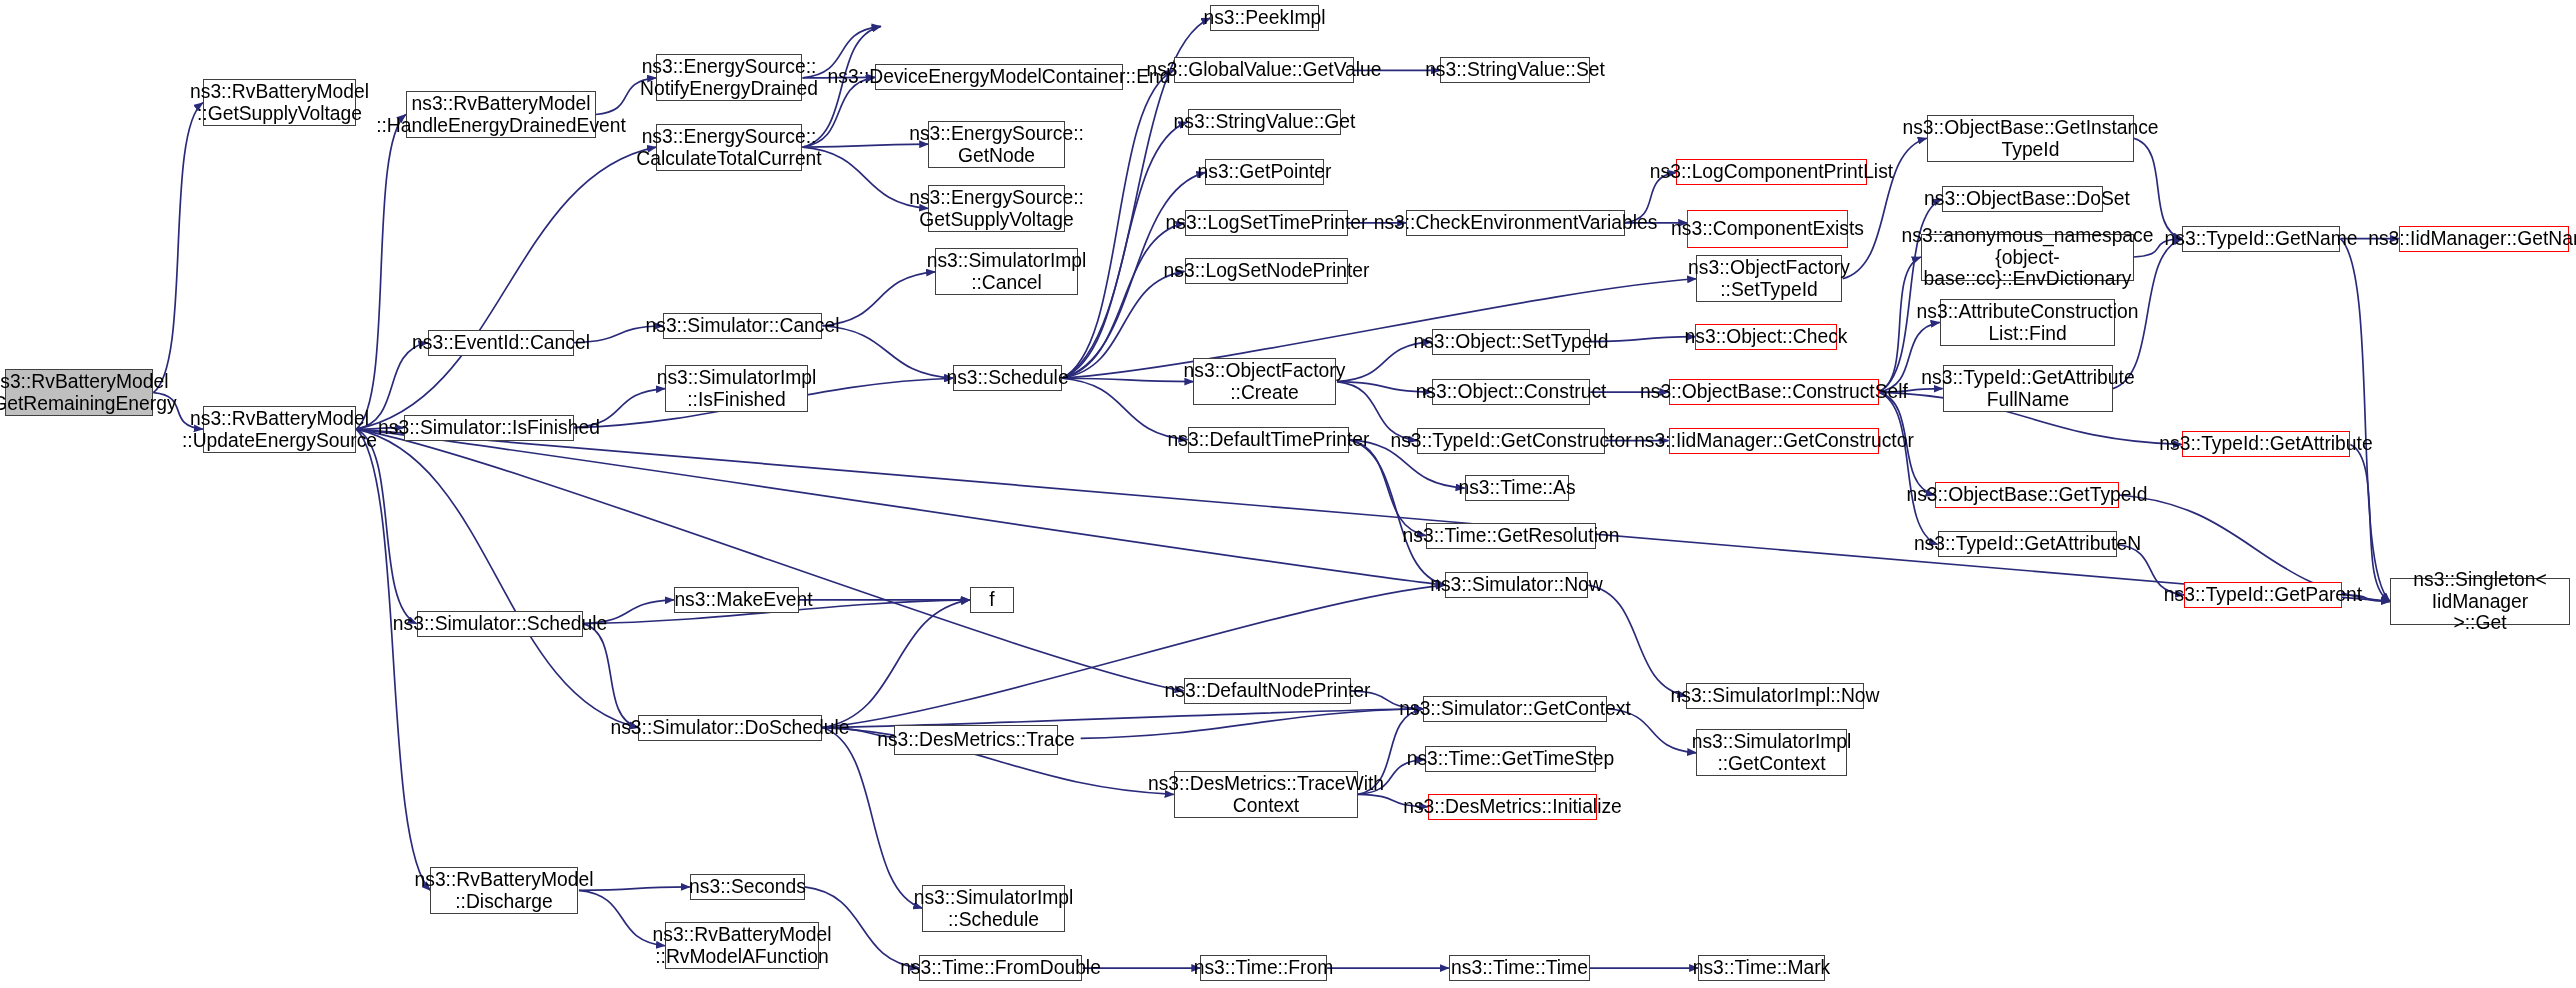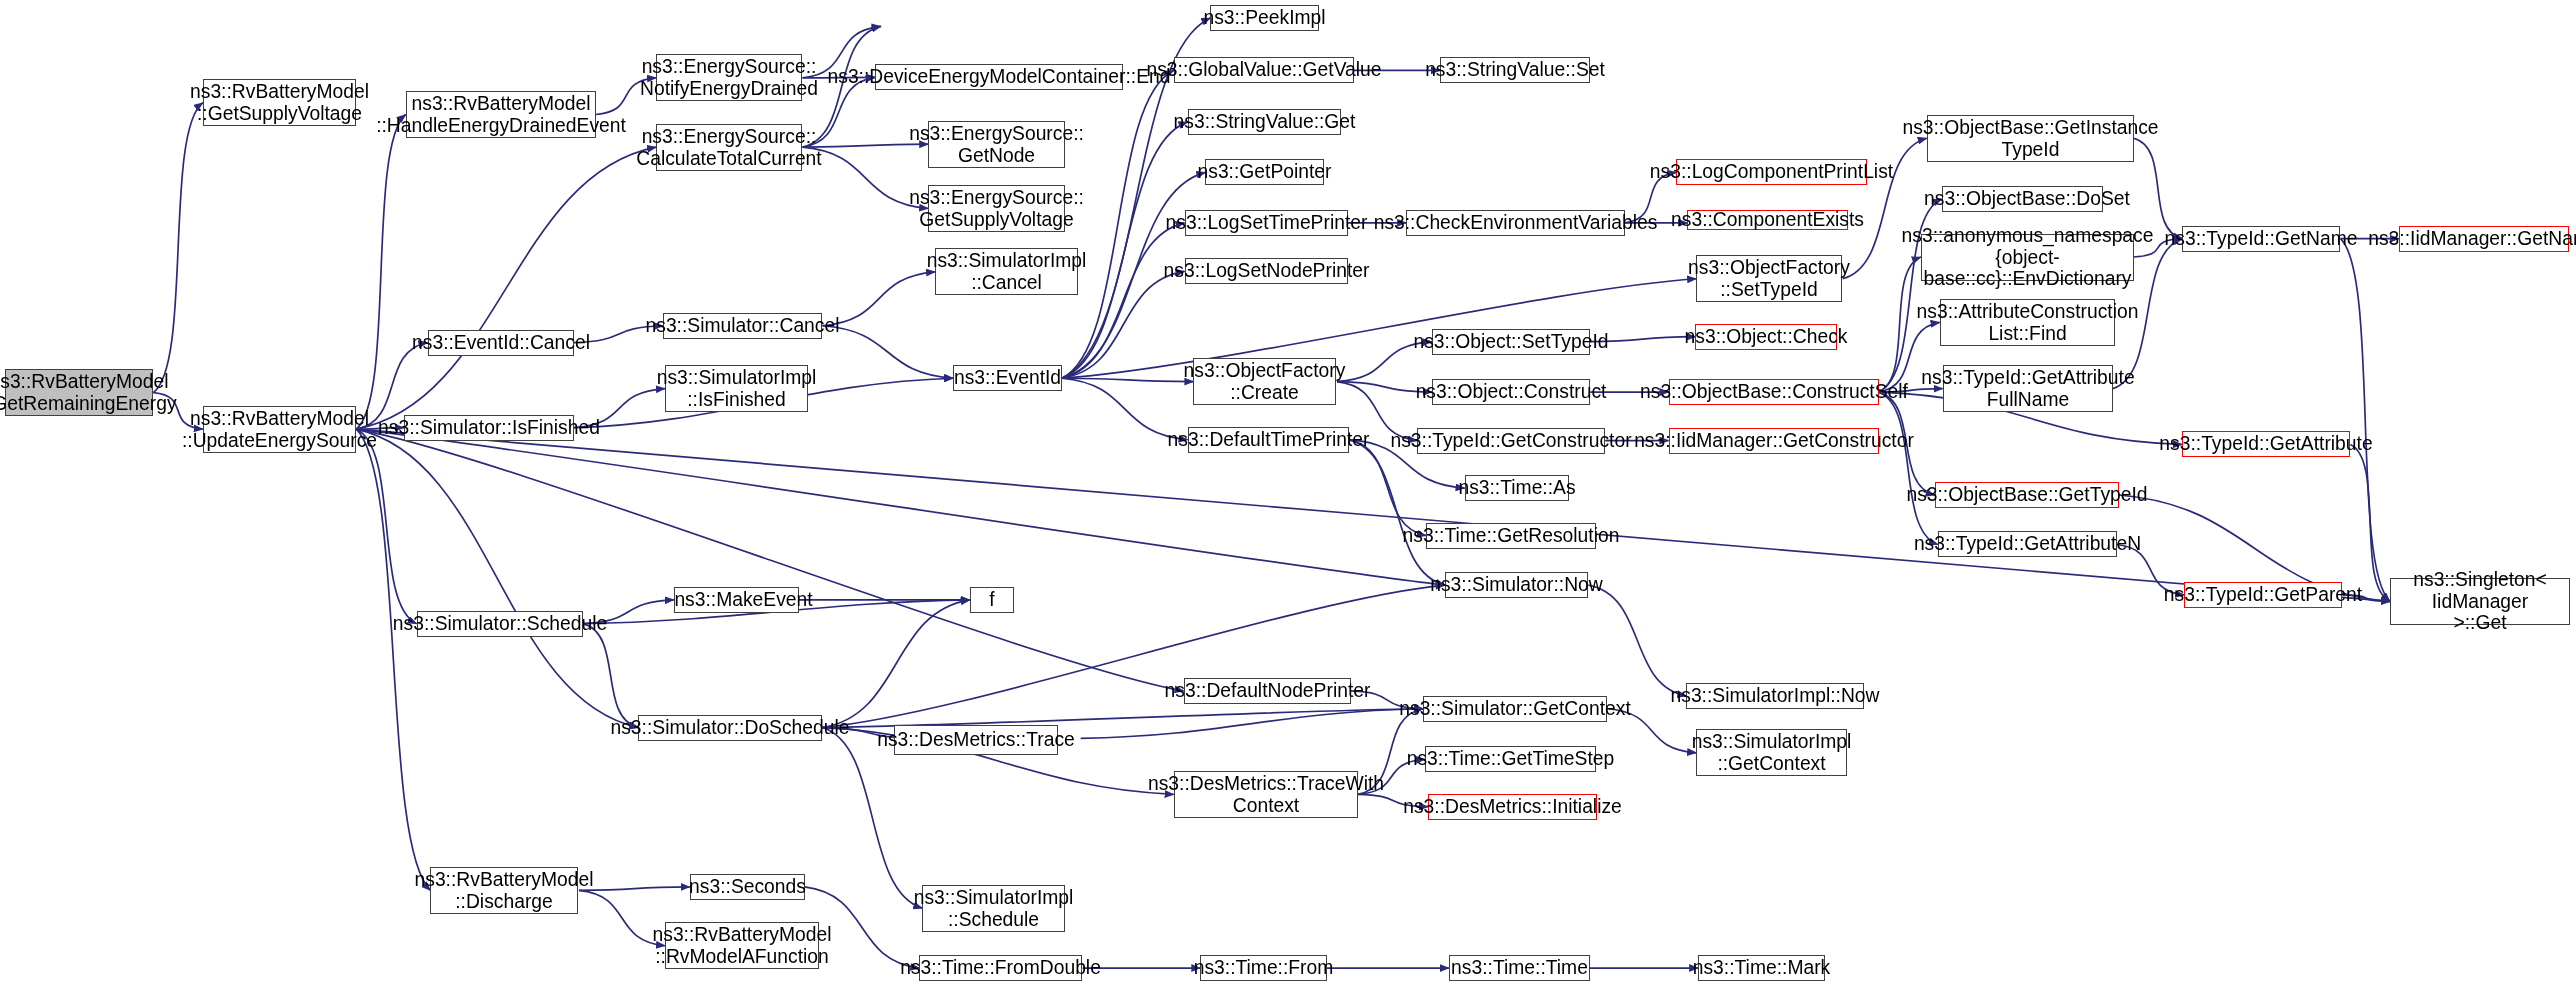--- a/index.html
+++ b/index.html
@@ -129,31 +129,31 @@
 GetSupplyVoltage</div>
     <div class="node" style="left: 203px; top: 406px; width: 153px; height: 47px;">ns3::RvBatteryModel
 ::UpdateEnergySource</div>
     <div class="node" style="left: 428px; top: 330px; width: 146px; height: 26px;">ns3::EventId::Cancel</div>
     <div class="node" style="left: 404px; top: 415px; width: 170px; height: 26px;">ns3::Simulator::IsFinished</div>
     <div class="node" style="left: 663px; top: 313px; width: 159px; height: 26px;">ns3::Simulator::Cancel</div>
     <div class="node" style="left: 665px; top: 365px; width: 143px; height: 47px;">ns3::SimulatorImpl
 ::IsFinished</div>
     <div class="node" style="left: 935px; top: 248px; width: 143px; height: 47px;">ns3::SimulatorImpl
 ::Cancel</div>
-    <div class="node" style="left: 953px; top: 365px; width: 109px; height: 26px;">ns3::EventId</div>
+    <div class="node" style="left: 953px; top: 365px; width: 109px; height: 26px;">ns3::Schedule</div>
     <div class="node" style="left: 1210px; top: 5px; width: 109px; height: 26px;">ns3::PeekImpl</div>
     <div class="node" style="left: 1174px; top: 57px; width: 180px; height: 26px;">ns3::GlobalValue::GetValue</div>
     <div class="node" style="left: 1440px; top: 57px; width: 150px; height: 26px;">ns3::StringValue::Set</div>
     <div class="node" style="left: 1188px; top: 109px; width: 153px; height: 26px;">ns3::StringValue::Get</div>
     <div class="node" style="left: 1205px; top: 159px; width: 119px; height: 26px;">ns3::GetPointer</div>
     <div class="node" style="left: 1185px; top: 210px; width: 163px; height: 26px;">ns3::LogSetTimePrinter</div>
     <div class="node" style="left: 1406px; top: 210px; width: 219px; height: 26px;">ns3::CheckEnvironmentVariables</div>
     <div class="node" style="left: 1185px; top: 258px; width: 163px; height: 26px;">ns3::LogSetNodePrinter</div>
     <div class="node red" style="left: 1676px; top: 159px; width: 191px; height: 26px;">ns3::LogComponentPrintList</div>
-    <div class="node red" style="left: 1687px; top: 210px; width: 161px; height: 20px;">ns3::ComponentExists</div>
+    <div class="node red" style="left: 1687px; top: 210px; width: 161px; height: 38px;">ns3::ComponentExists</div>
     <div class="node" style="left: 1696px; top: 255px; width: 146px; height: 47px;">ns3::ObjectFactory
 ::SetTypeId</div>
     <div class="node" style="left: 1193px; top: 358px; width: 143px; height: 47px;">ns3::ObjectFactory
 ::Create</div>
     <div class="node" style="left: 1188px; top: 427px; width: 161px; height: 26px;">ns3::DefaultTimePrinter</div>
     <div class="node" style="left: 1432px; top: 329px; width: 158px; height: 26px;">ns3::Object::SetTypeId</div>
     <div class="node" style="left: 1432px; top: 379px; width: 158px; height: 26px;">ns3::Object::Construct</div>
     <div class="node" style="left: 1417px; top: 428px; width: 188px; height: 26px;">ns3::TypeId::GetConstructor</div>
     <div class="node" style="left: 1465px; top: 475px; width: 104px; height: 26px;">ns3::Time::As</div>
     <div class="node" style="left: 1426px; top: 523px; width: 170px; height: 26px;">ns3::Time::GetResolution</div>

